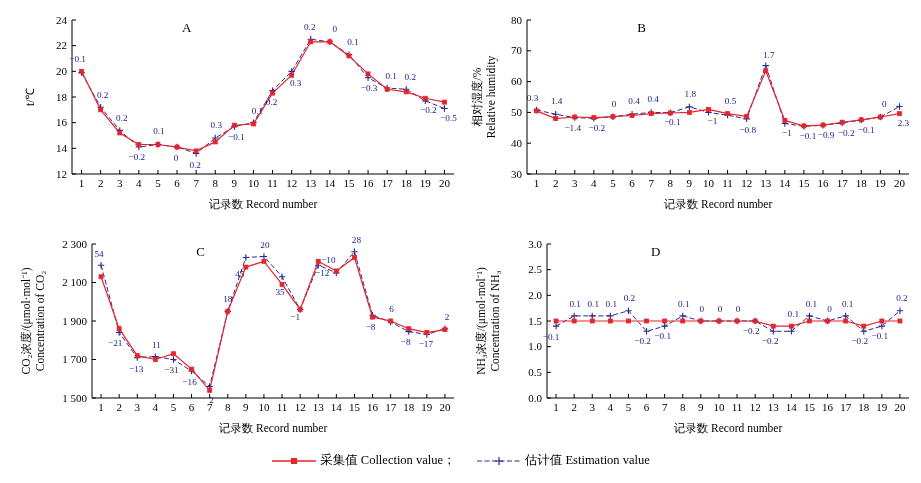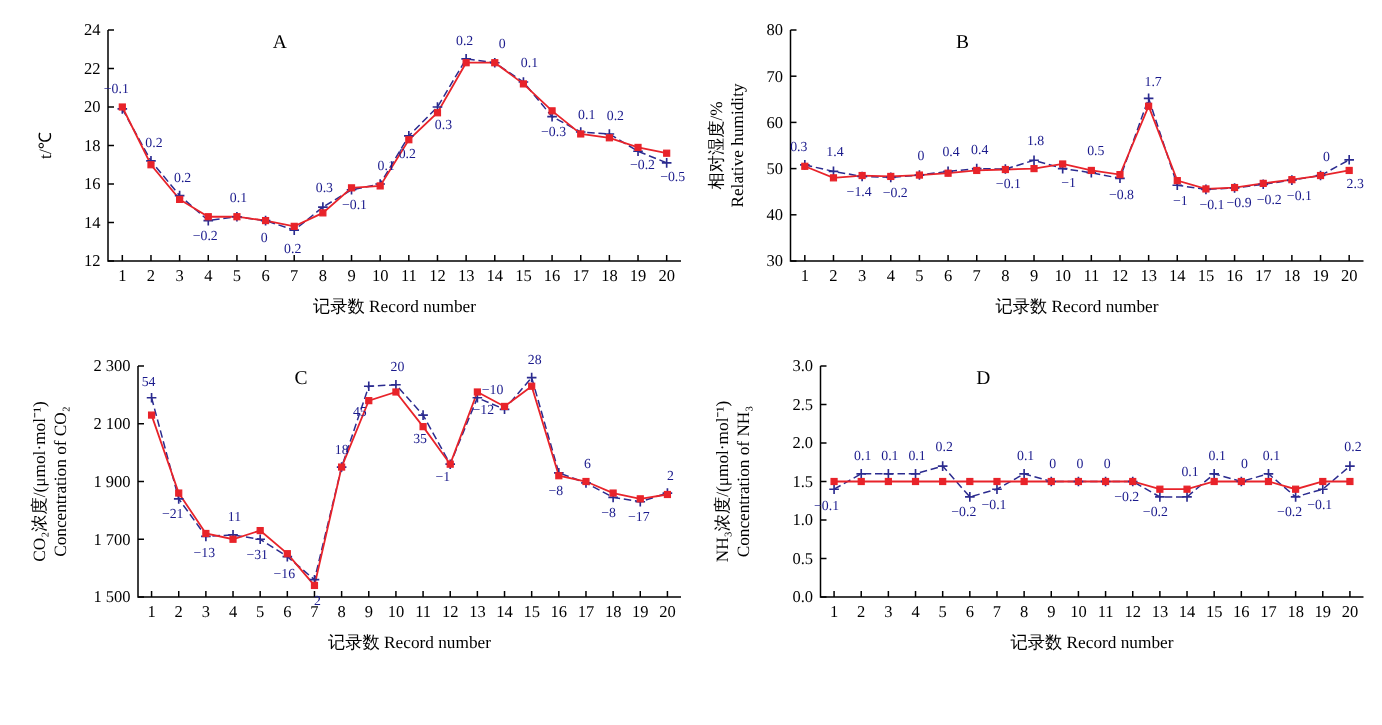--- a/index.html
+++ b/index.html
@@ -590,14 +590,31 @@
         <text class="dv-label" x="338.35" y="95.13333333333334" text-anchor="middle">0.1</text>
         <text class="dv-label" x="356.45" y="84.86666666666667" text-anchor="middle">0.1</text>
         <text class="dv-label" x="374.55" y="90" text-anchor="middle">0</text>
         <text class="dv-label" x="392.65" y="84.86666666666667" text-anchor="middle">0.1</text>
         <text class="dv-label" x="404.75" y="122.26666666666667" text-anchor="middle">−0.2</text>
         <text class="dv-label" x="424.85" y="117.13333333333334" text-anchor="middle">−0.1</text>
         <text class="dv-label" x="446.95" y="78.73333333333333" text-anchor="middle">0.2</text>
       </svg>
     </div>
 
+  <div class="legend">
+    <span class="legend-inner">
+      <span class="legend-item">
+        <svg width="46" height="12" style="vertical-align:middle">
+          <line x1="1" y1="6" x2="45" y2="6" stroke="#e8232a" stroke-width="1.3"></line>
+          <rect x="20" y="3" width="6" height="6" fill="#e8232a"></rect>
+        </svg><span class="legend-label">采集值 Collection value；</span>
+      </span>
+      <span class="legend-sep"></span>
+      <span class="legend-item">
+        <svg width="46" height="12" style="vertical-align:middle">
+          <line x1="1" y1="6" x2="45" y2="6" stroke="#2b2b8f" stroke-width="1.1" stroke-dasharray="5,2.5"></line>
+          <path d="M19 6 L27 6 M23 2 L23 10" stroke="#2b2b8f" stroke-width="1.2"></path>
+        </svg><span class="legend-label">估计值 Estimation value</span>
+      </span>
+    </span>
+  </div>
 
 </div>
 
 </body></html>

